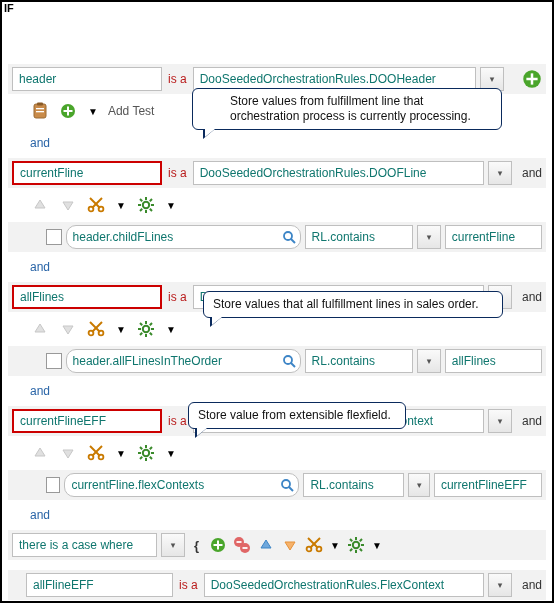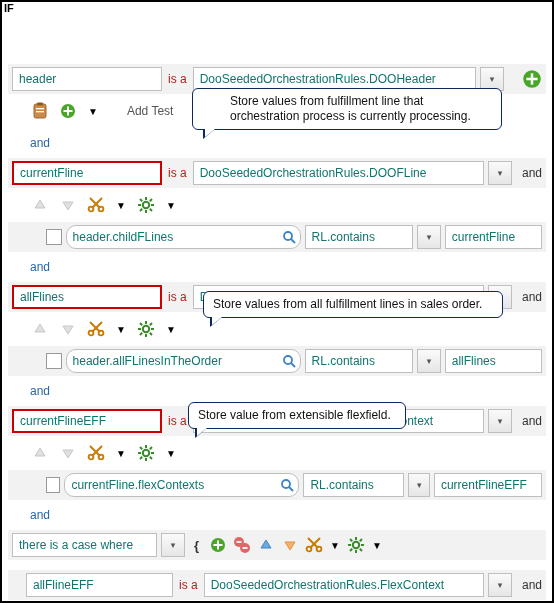--- a/index.html
+++ b/index.html
@@ -87,21 +87,21 @@
     border: 1px solid #999;
     background: #fff;
   }
   .tool-row {
     display: flex;
     align-items: center;
     gap: 8px;
     padding: 6px 22px;
     height: 34px;
   }
-  .tool-row .addtest { color: #555; font-size: 12px; margin-left: 19px; }
+  .tool-row .addtest { color: #555; font-size: 12px; margin-left: 0; }
   .callout {
     position: absolute;
     background: #fff;
     border: 1.5px solid #0a2a5c;
     border-radius: 6px;
     padding: 5px 9px;
     font-size: 12px;
     line-height: 1.25;
     color: #111;
     z-index: 20;
@@ -452,16 +452,16 @@
     <div class="input alias" style="width:147px">allFlineEFF</div>
     <span class="isa">is a</span>
     <div class="input type">DooSeededOrchestrationRules.FlexContext</div>
     <div class="dd">
         <span class="chev">▾</span>
       </div>
     <span class="and-right">and</span>
   </div>
 
   <div class="callout c1">Store values from fulfillment line that orchestration process is currently processing.</div>
-  <div class="callout c2">Store values from all fulfillment lines in sales order.</div>
+  <div class="callout c2">Store values that all fulfillment lines in sales order.</div>
   <div class="callout c3">Store value from extensible flexfield.</div>
 
 </div>
 
 </body></html>

